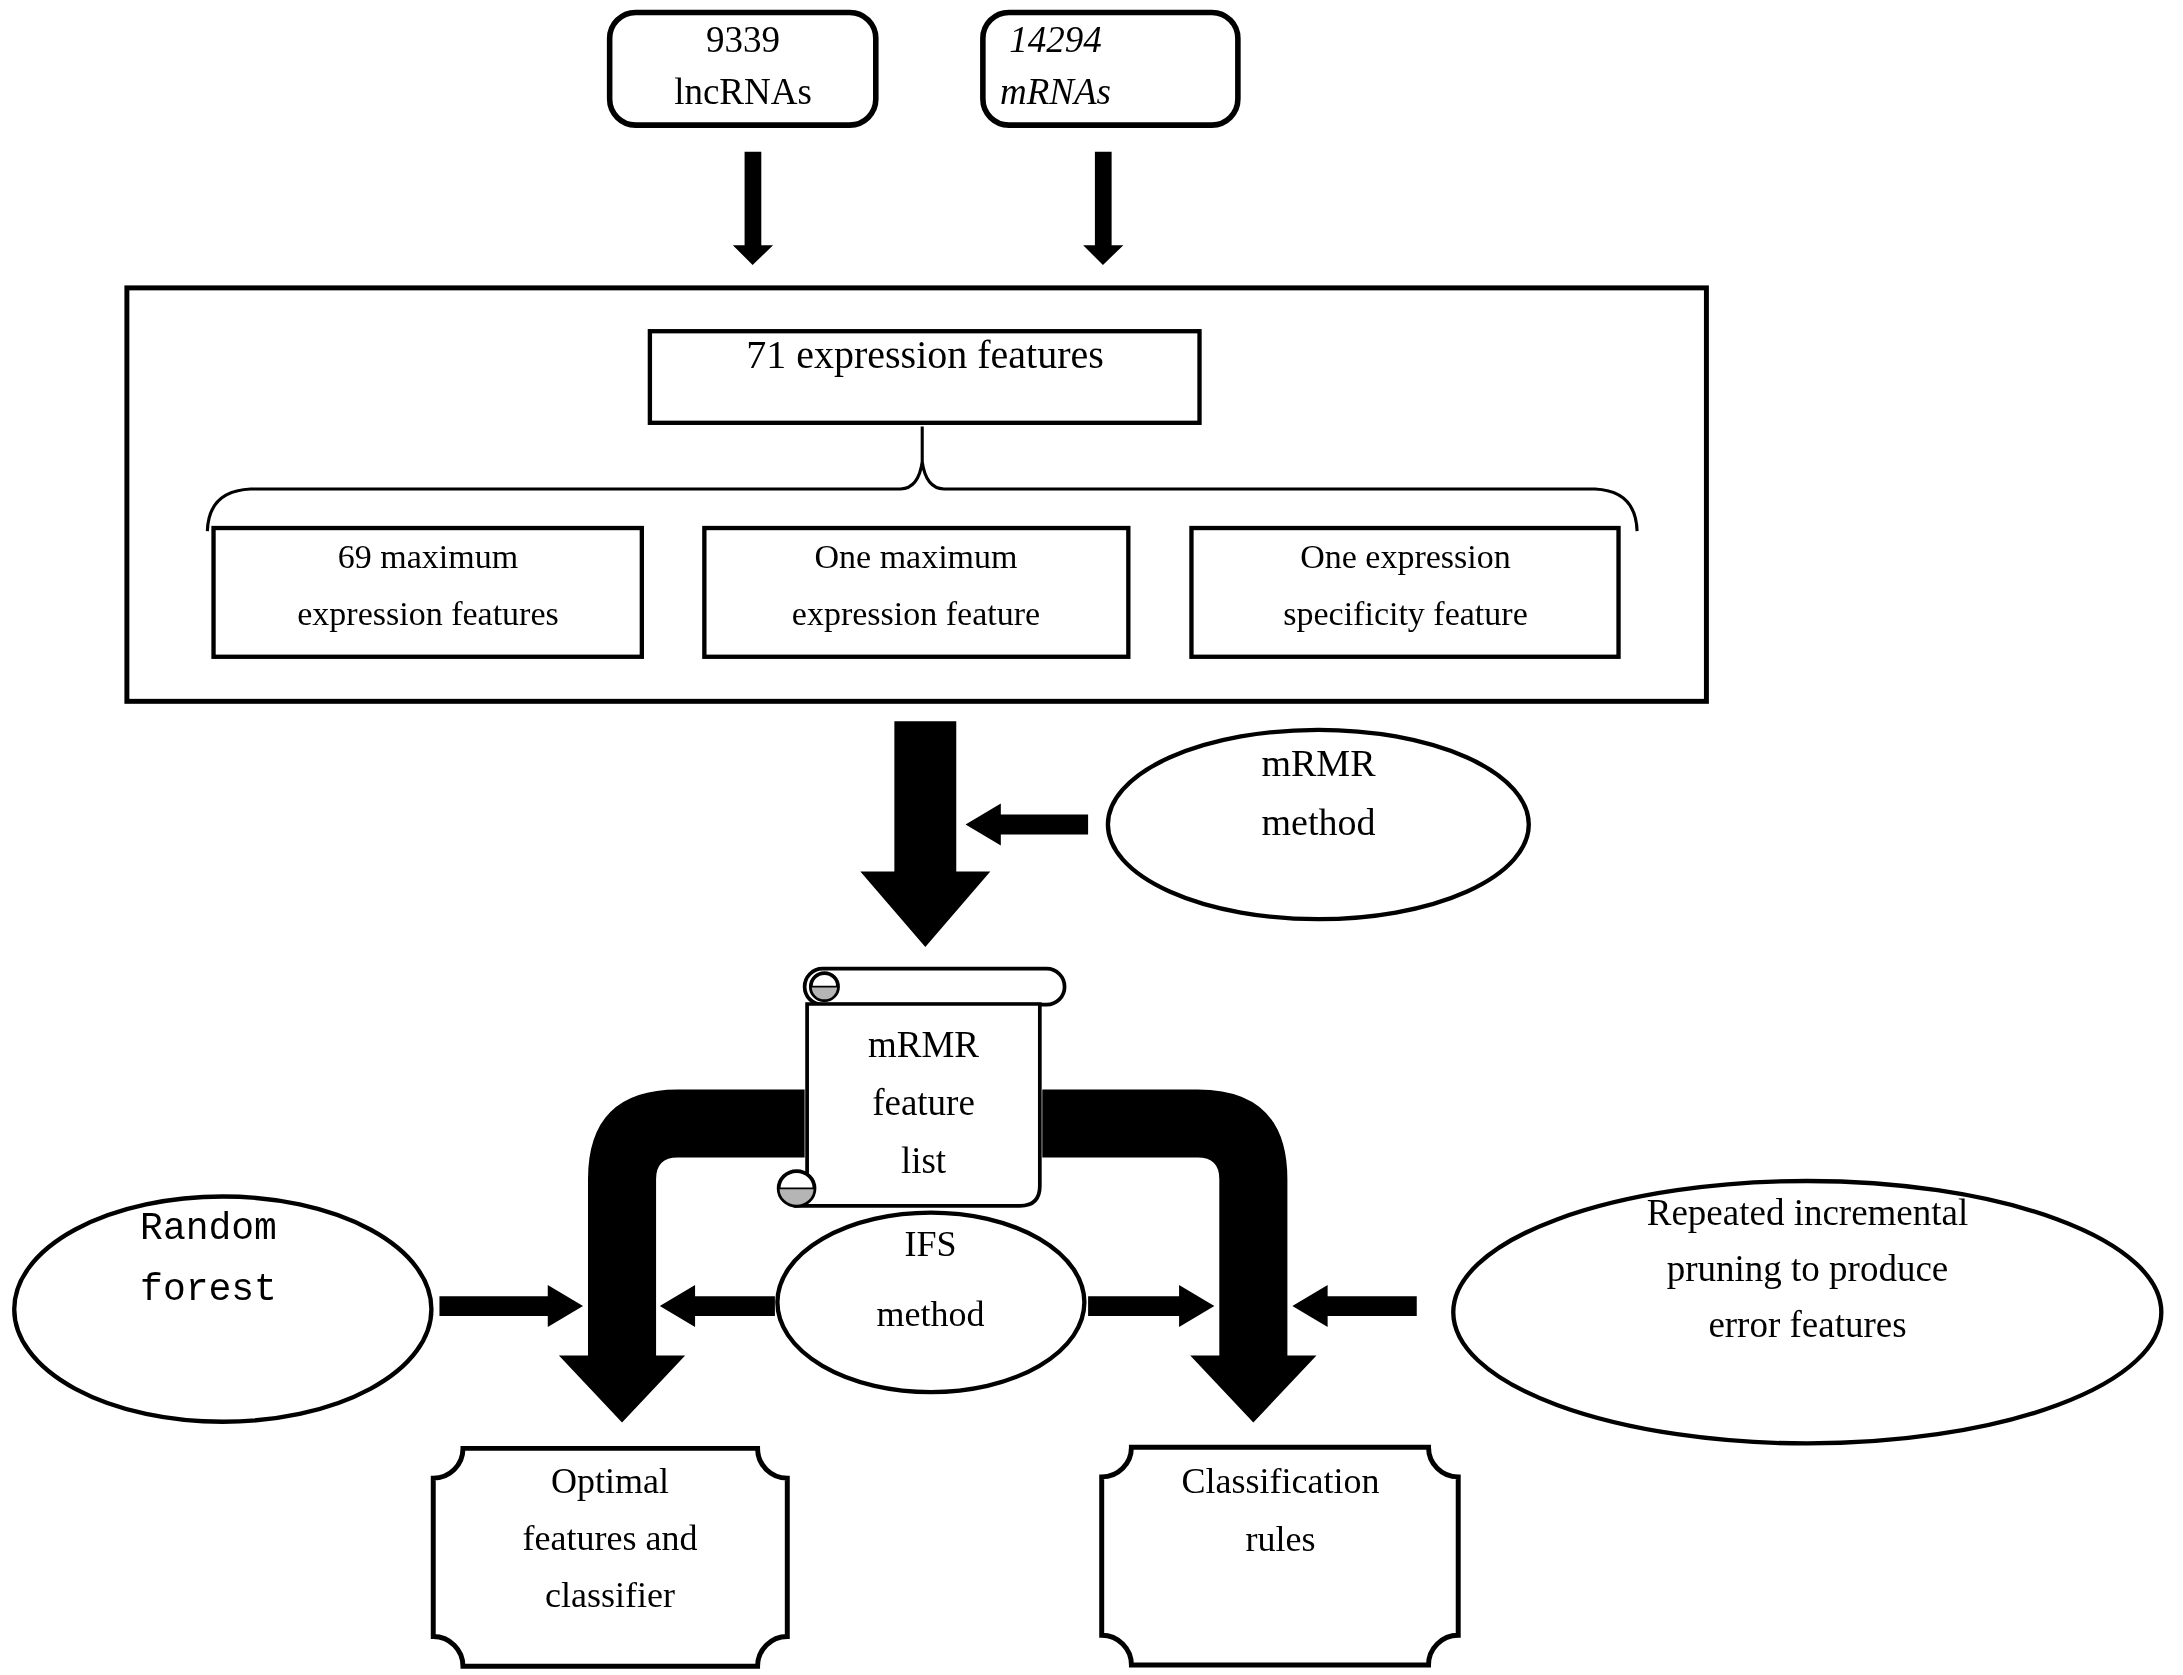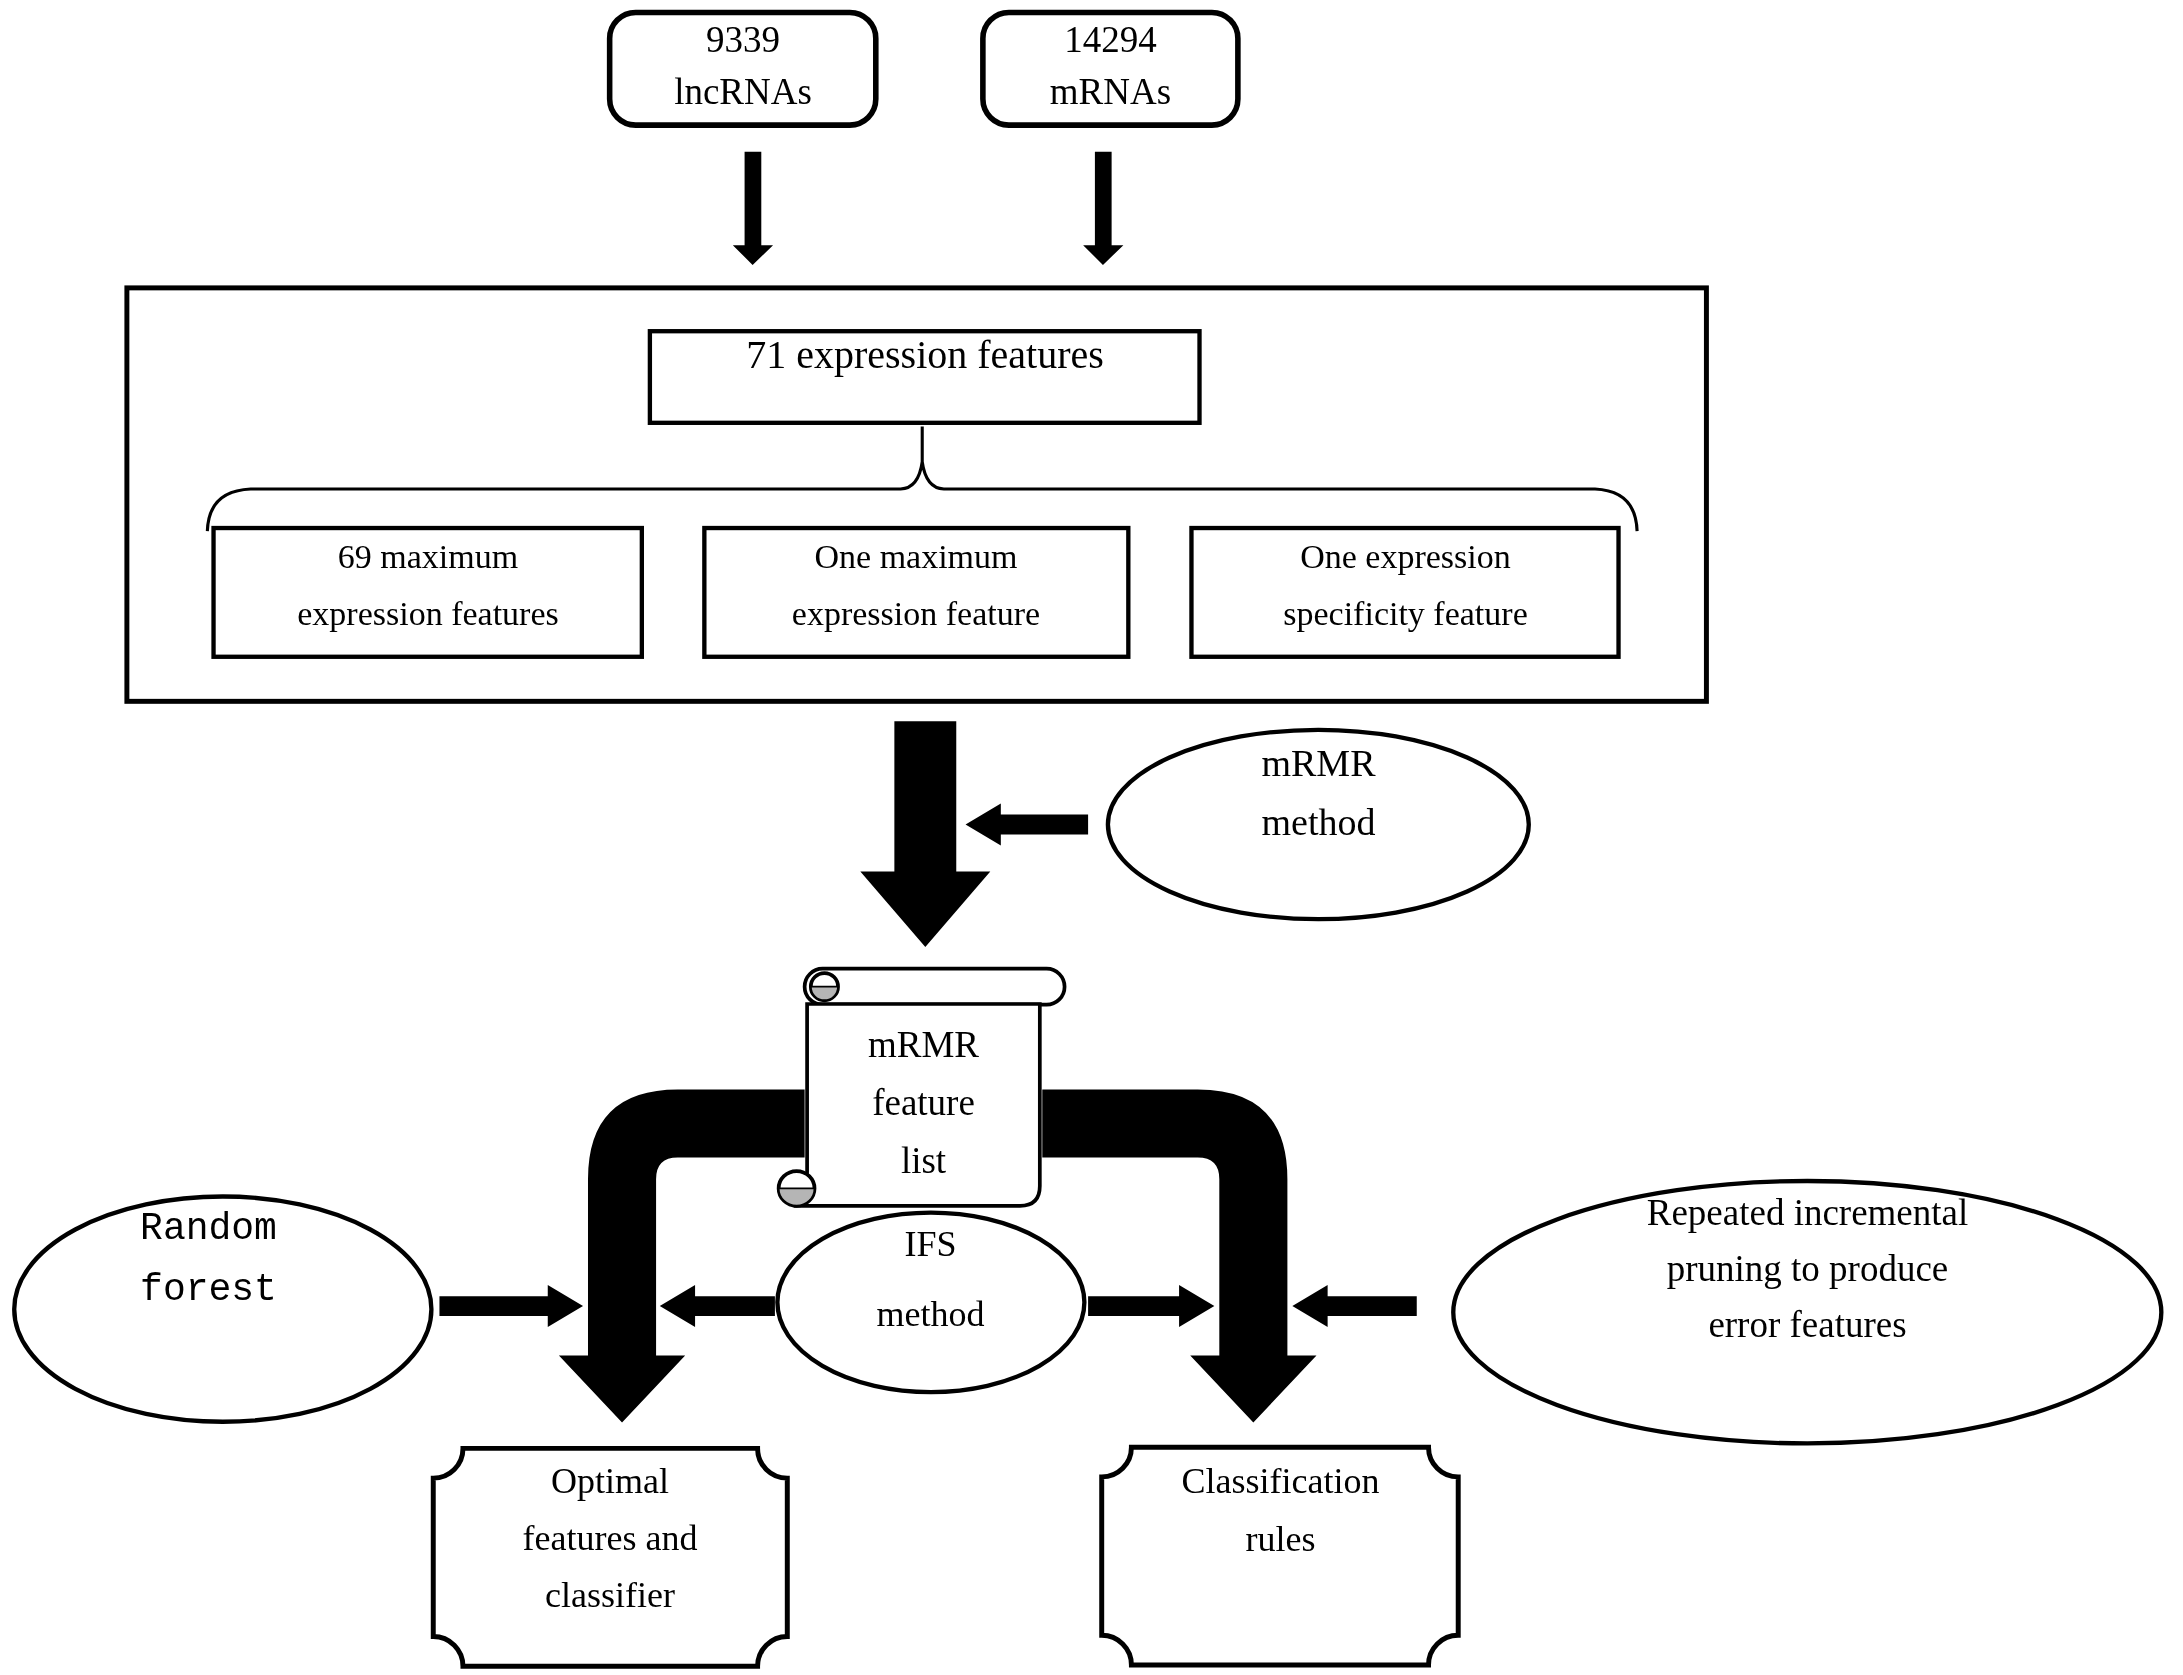--- a/index.html
+++ b/index.html
@@ -75,21 +75,21 @@
 
     <path d="M748,2340 L1224,2340 A48,48 0 0 0 1272,2388 L1272,2644 A48,48 0 0 0 1224,2692 L748,2692 A48,48 0 0 0 700,2644 L700,2388 A48,48 0 0 0 748,2340 Z" fill="#fff" stroke="#000" stroke-width="8"></path>
     <path d="M1828,2338 L2308,2338 A48,48 0 0 0 2356,2386 L2356,2642 A48,48 0 0 0 2308,2690 L1828,2690 A48,48 0 0 0 1780,2642 L1780,2386 A48,48 0 0 0 1828,2338 Z" fill="#fff" stroke="#000" stroke-width="8"></path>
   </svg>
 
   <div class="txt" style="left:610px;top:13.6px;width:266px;height:111px;font-size:37px;line-height:52px;">
     <div>9339</div>
     <div>lncRNAs</div>
   </div>
 
-  <div class="txt" style="left:983px;top:13.6px;width:255px;height:111px;font-size:37px;line-height:52px;">
+  <div class="txt" style="left:928px;top:13.6px;width:255px;height:111px;font-size:37px;line-height:52px;font-style:italic;">
     <div>14294</div>
     <div>mRNAs</div>
   </div>
 
   <div class="txt" style="left:650px;top:331px;width:550px;height:92px;font-size:40px;">
     <div>71 expression features</div>
   </div>
 
   <div class="txt" style="left:214px;top:528px;width:428px;height:129px;font-size:34px;line-height:57px;">
     <div>69 maximum</div>

